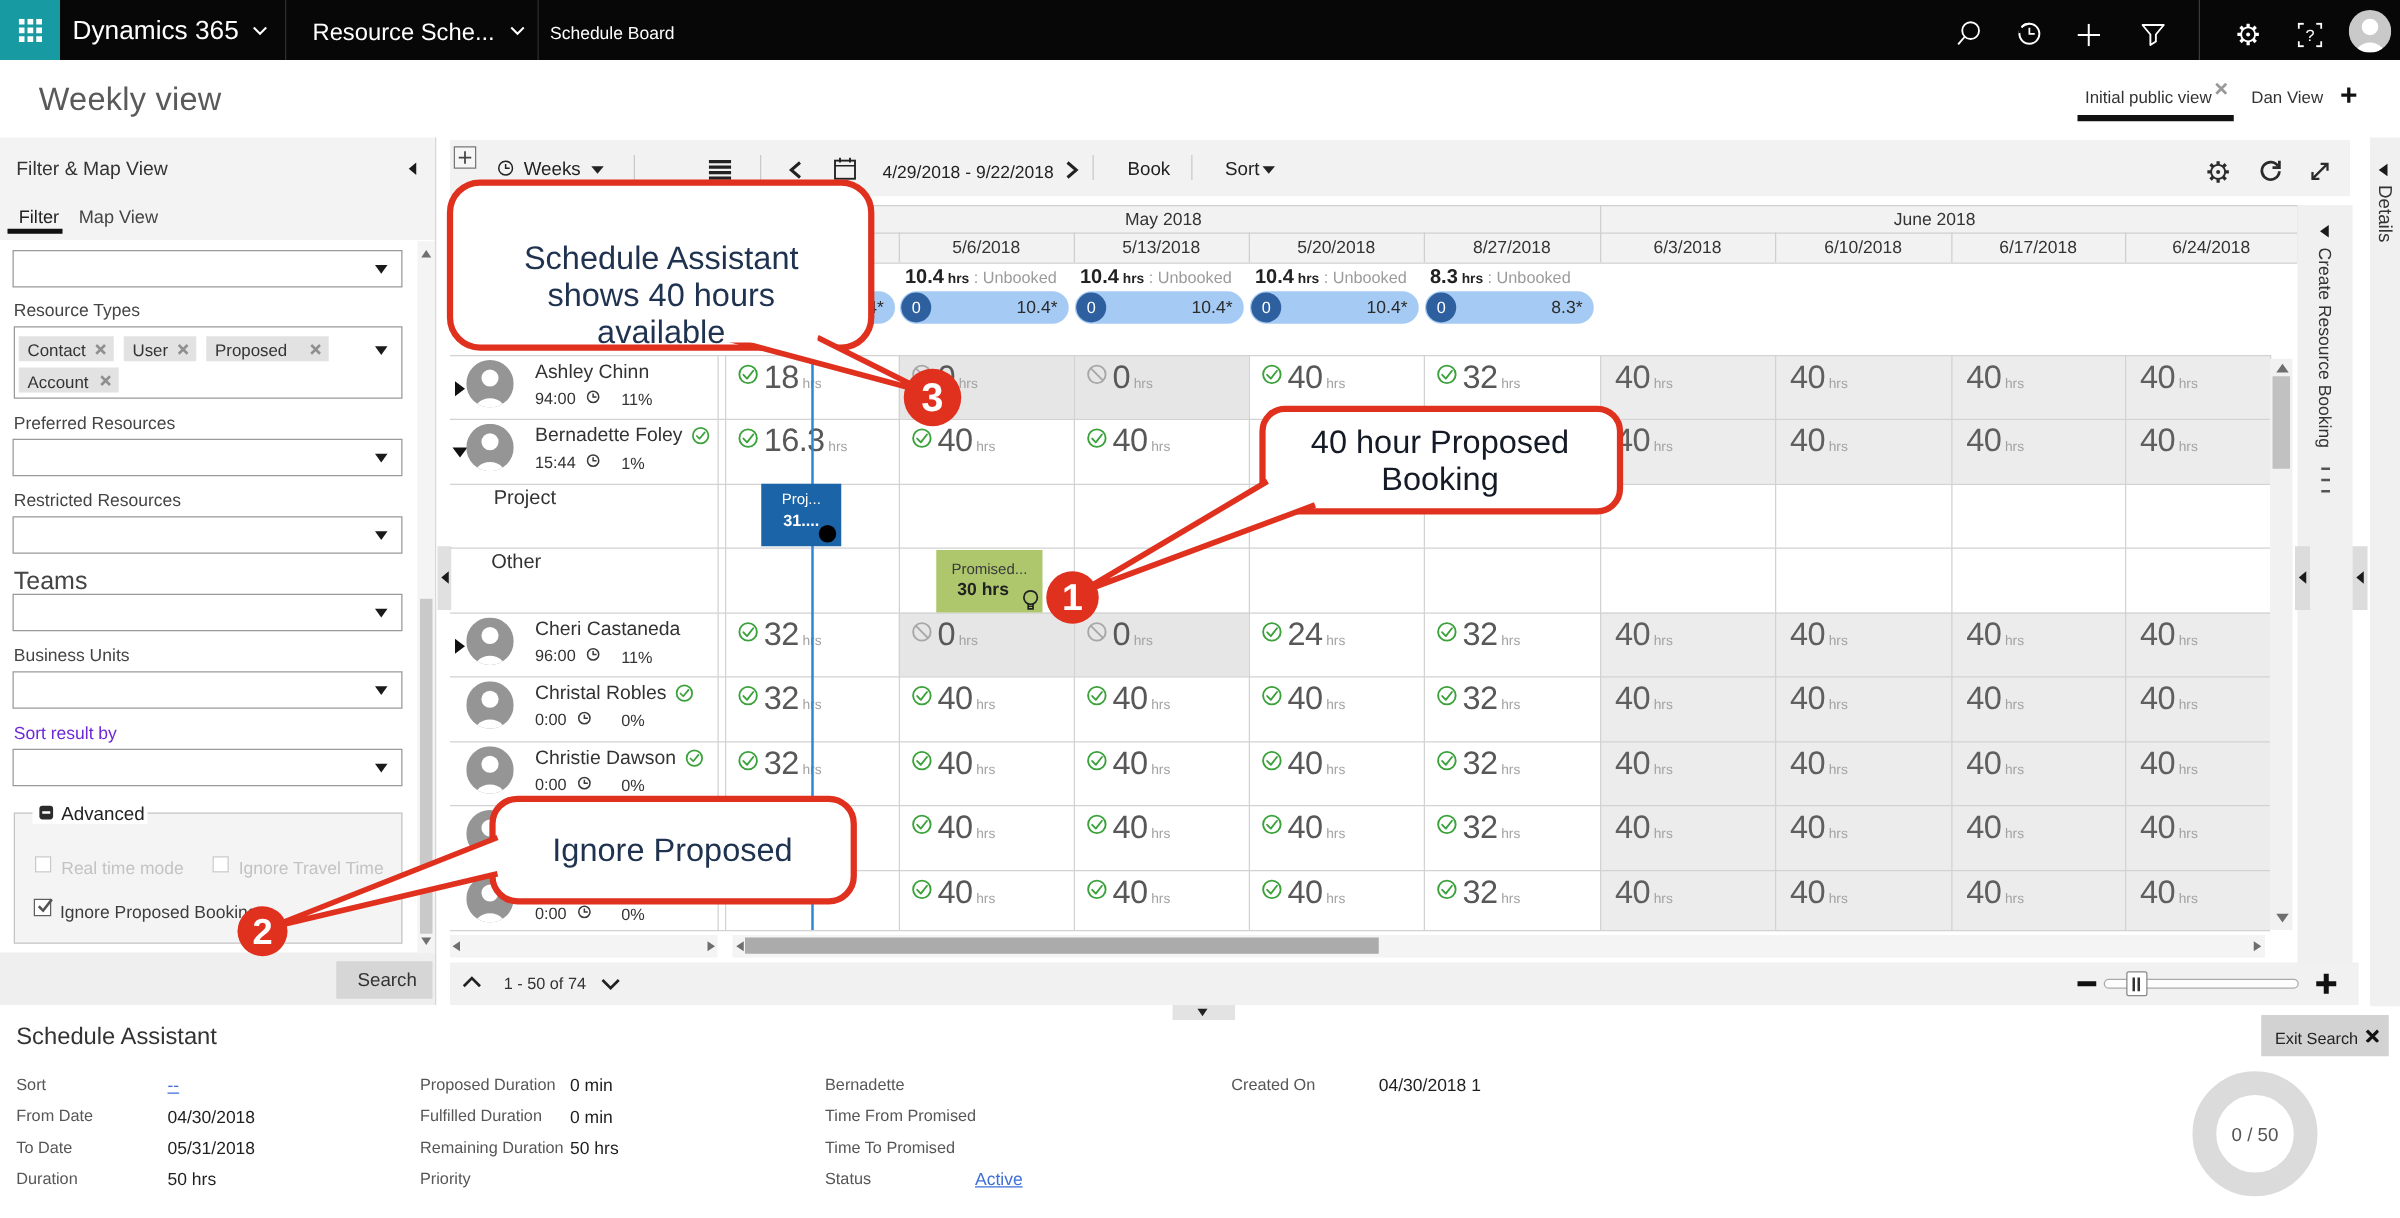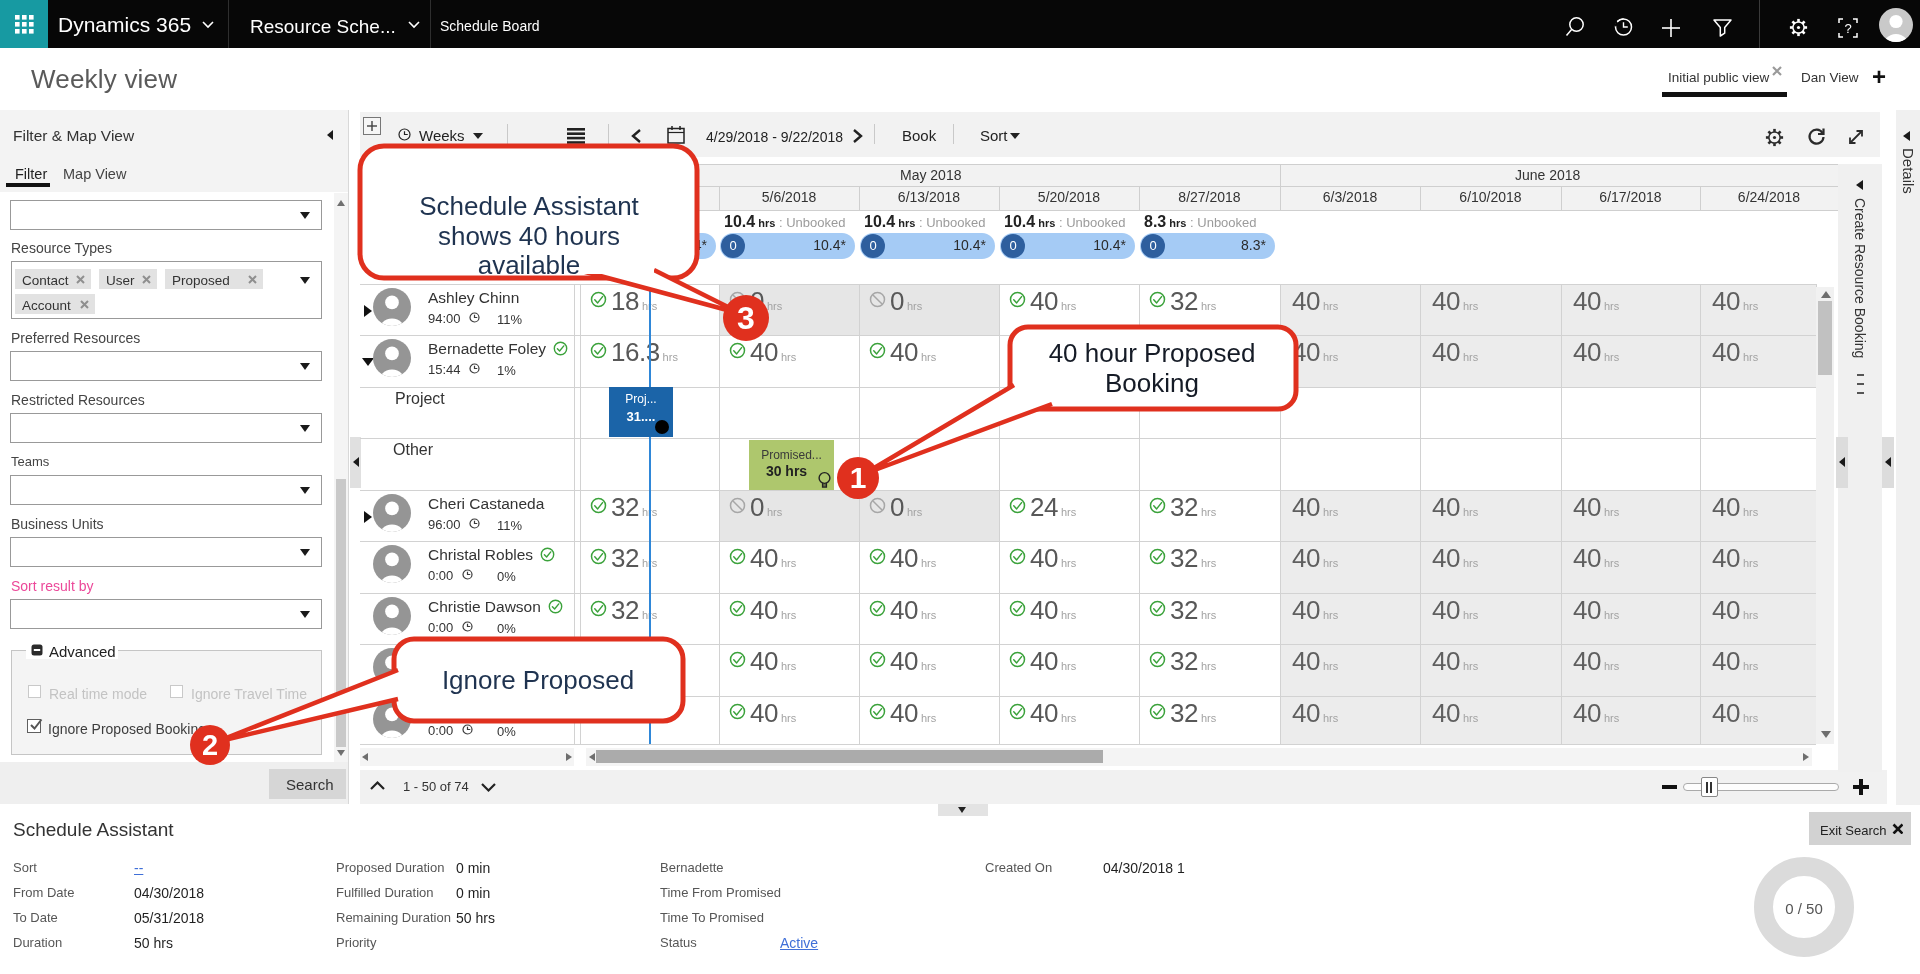--- a/index.html
+++ b/index.html
@@ -116,27 +116,27 @@
 <svg style="position:absolute;left:80px;top:300px" width="9" height="9" viewBox="0 0 9 9">
     <path d="M1 1 L8 8 M8 1 L1 8" stroke="#8f8f8f" stroke-width="2"></path>
   </svg>
 <div style="left:300px;top:277px;width:0;height:0;border-left:5.5px solid transparent;border-right:5.5px solid transparent;border-top:7px solid #1a1a1a;"></div>
 <div style="left:11px;top:330px;font-size:14px;color:#444;font-weight:400;white-space:nowrap;">Preferred Resources</div>
 <div style="left:10px;top:351px;width:312px;height:30px;background:#fff;border:1px solid #999;"></div>
 <div style="left:300px;top:362.5px;width:0;height:0;border-left:5.5px solid transparent;border-right:5.5px solid transparent;border-top:7px solid #1a1a1a;"></div>
 <div style="left:11px;top:392px;font-size:14px;color:#444;font-weight:400;white-space:nowrap;">Restricted Resources</div>
 <div style="left:10px;top:413px;width:312px;height:30px;background:#fff;border:1px solid #999;"></div>
 <div style="left:300px;top:424.5px;width:0;height:0;border-left:5.5px solid transparent;border-right:5.5px solid transparent;border-top:7px solid #1a1a1a;"></div>
-<div style="left:11px;top:454px;font-size:13px;color:#444;font-weight:400;white-space:nowrap;">Teams</div>
+<div style="left:11px;top:454px;font-size:20px;color:#444;font-weight:400;white-space:nowrap;">Teams</div>
 <div style="left:10px;top:475px;width:312px;height:30px;background:#fff;border:1px solid #999;"></div>
 <div style="left:300px;top:486.5px;width:0;height:0;border-left:5.5px solid transparent;border-right:5.5px solid transparent;border-top:7px solid #1a1a1a;"></div>
 <div style="left:11px;top:516px;font-size:14px;color:#444;font-weight:400;white-space:nowrap;">Business Units</div>
 <div style="left:10px;top:537px;width:312px;height:30px;background:#fff;border:1px solid #999;"></div>
 <div style="left:300px;top:548.5px;width:0;height:0;border-left:5.5px solid transparent;border-right:5.5px solid transparent;border-top:7px solid #1a1a1a;"></div>
-<div style="left:11px;top:578px;font-size:14px;color:#ec4899;font-weight:400;white-space:nowrap;">Sort result by</div>
+<div style="left:11px;top:578px;font-size:14px;color:#6d28d9;font-weight:400;white-space:nowrap;">Sort result by</div>
 <div style="left:10px;top:599px;width:312px;height:30px;background:#fff;border:1px solid #999;"></div>
 <div style="left:300px;top:610.5px;width:0;height:0;border-left:5.5px solid transparent;border-right:5.5px solid transparent;border-top:7px solid #1a1a1a;"></div>
 <div style="left:11px;top:650px;width:311px;height:105px;background:#f4f4f4;border:1px solid #c5c5c5;"></div>
 <div style="left:26px;top:641px;width:92px;height:18px;background:#fff;"></div>
 <svg style="position:absolute;left:31px;top:644px" width="12" height="12" viewBox="0 0 12 12">
     <rect x="0.5" y="0.5" width="11" height="11" rx="2.5" fill="#2b2b2b"></rect>
     <rect x="2.8" y="5" width="6.4" height="2" fill="#fff"></rect>
   </svg>
 <div style="left:49px;top:643px;font-size:15px;color:#222;font-weight:400;white-space:nowrap;">Advanced</div>
 <div style="left:28px;top:685px;width:13px;height:13px;background:#fff;border:1.5px solid #c9c9c9;"></div>
@@ -219,21 +219,21 @@
     <path d="M3 9.5 V15 H8.5" fill="none" stroke="#2b2b2b" stroke-width="1.8"></path>
   </svg>
 <div style="left:360px;top:164px;width:1478px;height:46px;background:#f2f2f2;"></div>
 <div style="left:360px;top:164px;width:1478px;height:1px;background:#cfcfcf;"></div>
 <div style="left:580px;top:186px;width:1258px;height:1px;background:#cfcfcf;"></div>
 <div style="left:360px;top:210px;width:1478px;height:1px;background:#cfcfcf;"></div>
 <div style="left:900px;top:167px;font-size:14px;color:#333;font-weight:400;white-space:nowrap;">May 2018</div>
 <div style="left:1515px;top:167px;font-size:14px;color:#333;font-weight:400;white-space:nowrap;">June 2018</div>
 <div style="left:580px;top:189px;width:139px;text-align:center;font-size:14px;color:#333;">4/29/2018</div>
 <div style="left:719px;top:189px;width:140px;text-align:center;font-size:14px;color:#333;">5/6/2018</div>
-<div style="left:859px;top:189px;width:140px;text-align:center;font-size:14px;color:#333;">6/13/2018</div>
+<div style="left:859px;top:189px;width:140px;text-align:center;font-size:14px;color:#333;">5/13/2018</div>
 <div style="left:999px;top:189px;width:140px;text-align:center;font-size:14px;color:#333;">5/20/2018</div>
 <div style="left:1139px;top:189px;width:141px;text-align:center;font-size:14px;color:#333;">8/27/2018</div>
 <div style="left:1280px;top:189px;width:140px;text-align:center;font-size:14px;color:#333;">6/3/2018</div>
 <div style="left:1420px;top:189px;width:141px;text-align:center;font-size:14px;color:#333;">6/10/2018</div>
 <div style="left:1561px;top:189px;width:139px;text-align:center;font-size:14px;color:#333;">6/17/2018</div>
 <div style="left:1700px;top:189px;width:138px;text-align:center;font-size:14px;color:#333;">6/24/2018</div>
 <div style="left:580px;top:164px;width:1px;height:46px;background:#cfcfcf;"></div>
 <div style="left:1280px;top:164px;width:1px;height:46px;background:#cfcfcf;"></div>
 <div style="left:1838px;top:164px;width:1px;height:46px;background:#cfcfcf;"></div>
 <div style="left:719px;top:186px;width:1px;height:24px;background:#cfcfcf;"></div>

